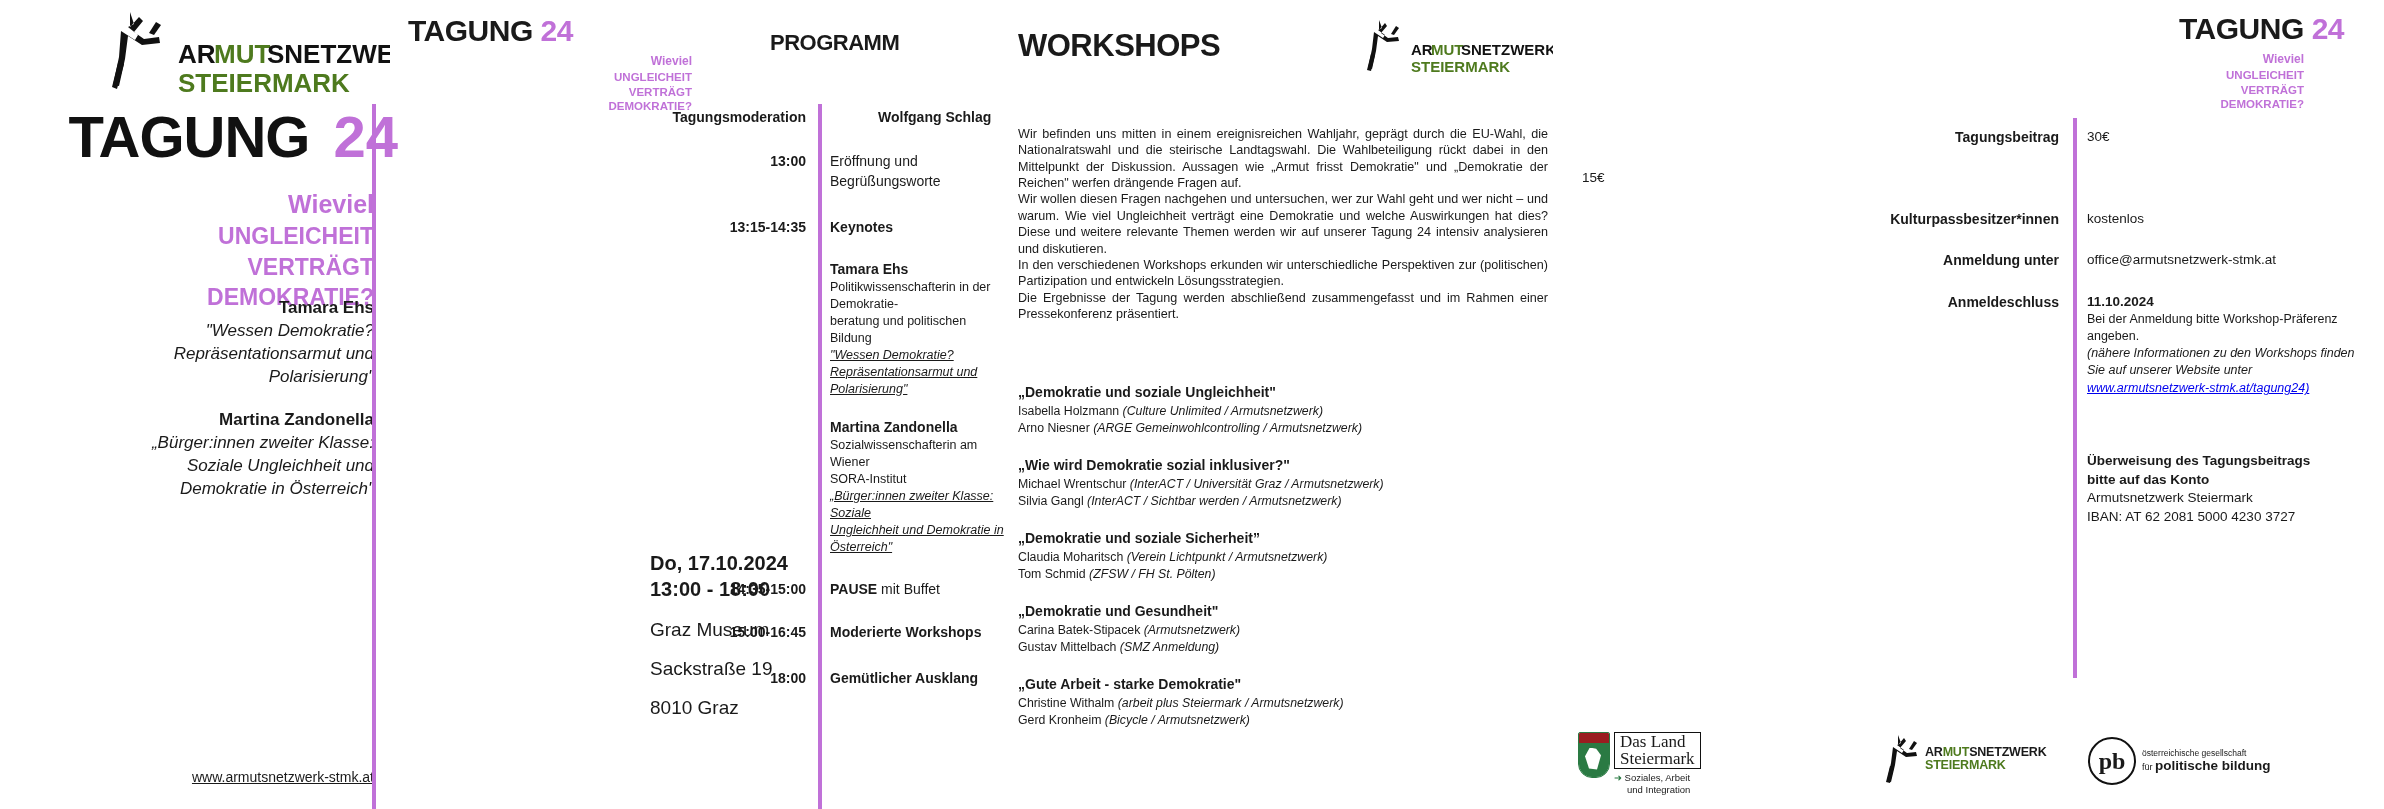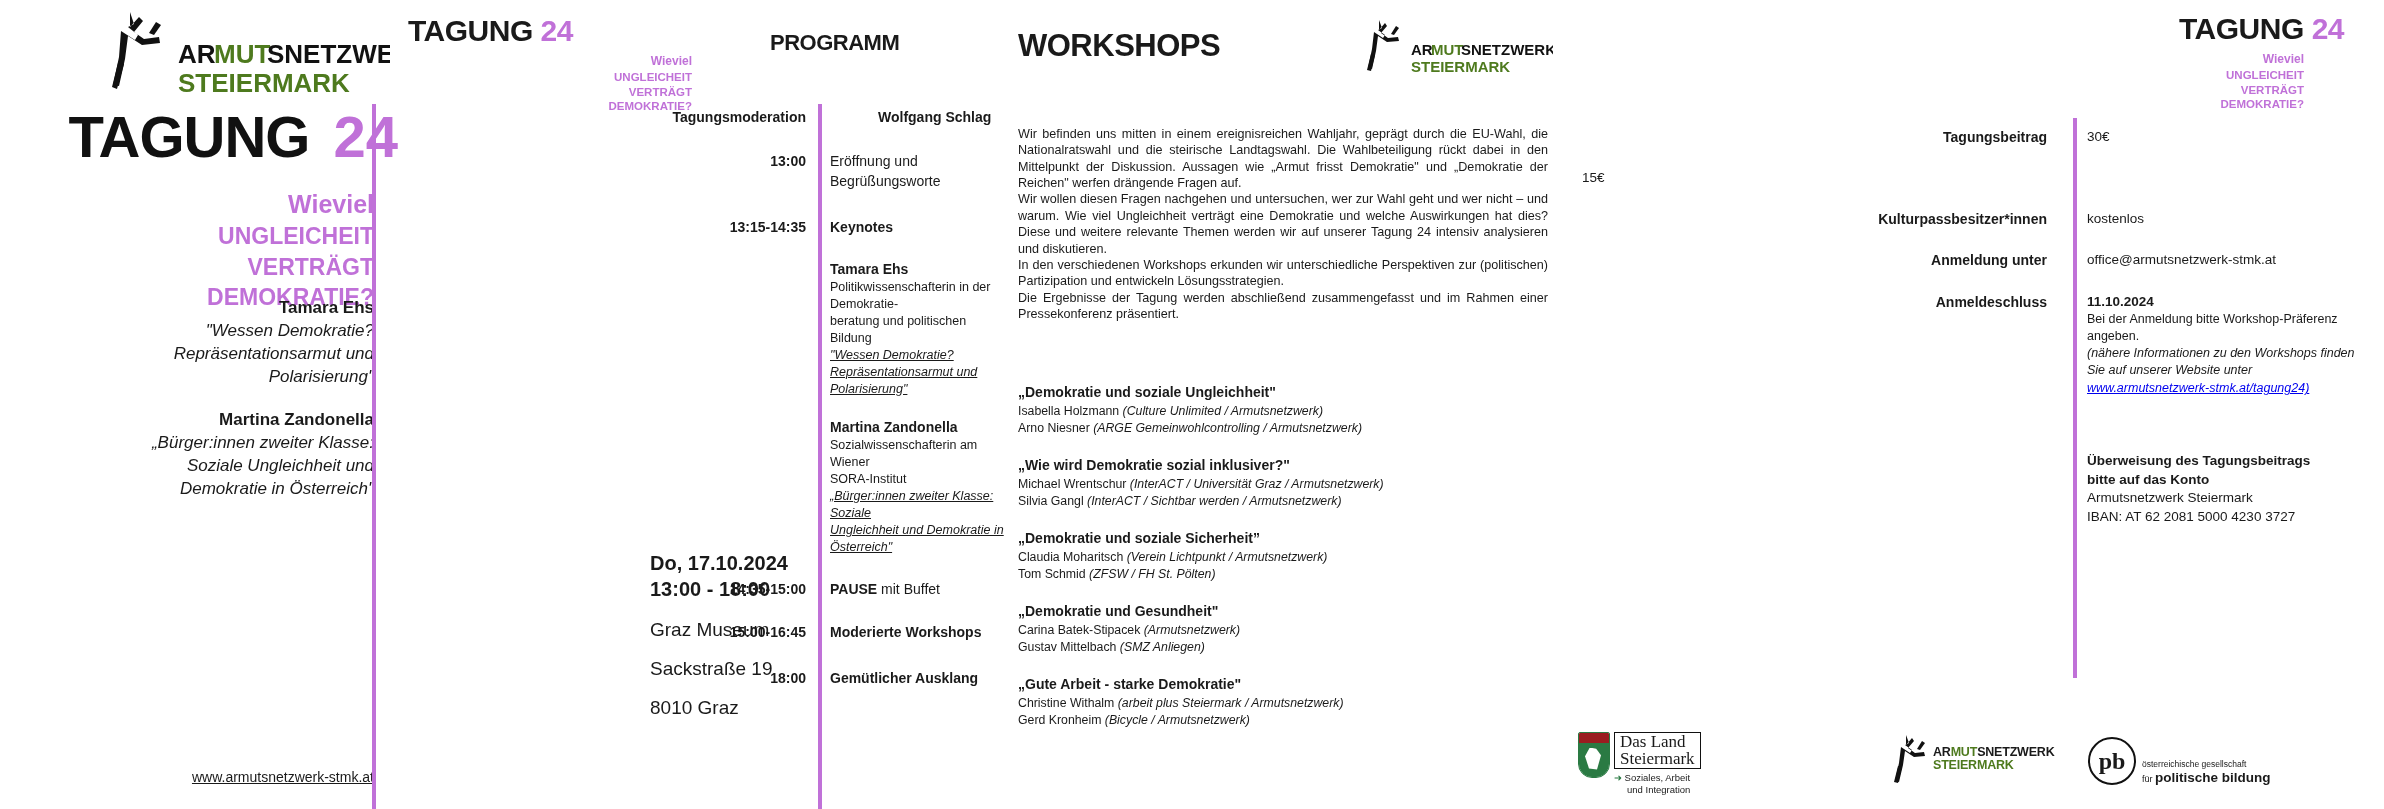--- a/index.html
+++ b/index.html
@@ -143,41 +143,41 @@
   .info-head .subs .s1{font-size:12px;}
   .info-head .subs .s2,.info-head .subs .s3,.info-head .subs .s4{font-size:11.5px;}
   .vrule-info{
     position:absolute;left:505px;top:118px;width:4px;height:560px;background:#c071d8;
   }
   .info-rows{
     position:absolute;left:0px;top:128px;width:816px;
   }
   .i-row{display:flex;align-items:flex-start;margin-bottom:22px;}
   .i-lab{
-    width:505px;flex:0 0 505px;text-align:right;padding-right:26px;
+    width:505px;flex:0 0 505px;text-align:right;padding-right:14px;
     font-size:14px;font-weight:bold;line-height:1.38;box-sizing:border-box;
   }
   .i-val{
     padding-left:14px;font-size:13.5px;line-height:1.38;flex:1 1 auto;
   }
   .i-val .b{font-weight:bold;}
   .i-val .small{font-size:12.5px;line-height:1.36;}
   .i-val .it{font-style:italic;font-size:12.5px;line-height:1.36;}
   .i-val .lnk{font-style:italic;text-decoration:underline;font-size:12.5px;}
   .konto{
     position:absolute;left:519px;top:452px;width:300px;
     font-size:13.5px;line-height:1.38;
   }
   .konto .b{font-weight:bold;}
   .foot-logos{
     position:absolute;left:0px;bottom:10px;width:816px;height:90px;
   }
   .fl{position:absolute;}
   .fl1{left:10px;bottom:4px;}
-  .fl2{left:316px;bottom:14px;}
+  .fl2{left:308px;bottom:14px;}
   .fl3{left:520px;bottom:14px;}
 
   
   .land-logo{display:flex;align-items:flex-start;font-family:"Liberation Serif",serif;}
   .land-shield{
     width:30px;height:44px;background:#ffffff;border:1px solid #2a7a43;
     border-radius:2px 2px 14px 14px;position:relative;overflow:hidden;margin-right:4px;
   }
   .land-shield .top{height:10px;background:#9a1d20;}
   .land-shield .body{height:34px;background:#2a7a43;position:relative;}
@@ -189,21 +189,21 @@
   .land-txt .l{font-size:17px;}
   .land-sub{font-size:9.5px;font-family:"Liberation Sans",sans-serif;line-height:1.2;margin-top:3px;}
   .land-sub .arrow{color:#2a7a43;}
 
   .an-logo{display:flex;align-items:center;}
   .an-txt{line-height:1.02;margin-left:3px;}
   .an-txt .r1{font-size:12.5px;font-weight:bold;letter-spacing:-0.2px;}
   .an-txt .r2{font-size:12.5px;font-weight:bold;color:#4e7a1e;letter-spacing:-0.2px;}
   .an-green{color:#4e7a1e;}
 
-  .pb-logo{display:flex;align-items:flex-end;}
+  .pb-logo{display:flex;align-items:center;}
   .pb-circle{
     width:44px;height:44px;border:2.5px solid #111;border-radius:50%;
     display:flex;align-items:center;justify-content:center;
     font-size:24px;font-weight:bold;font-family:"Liberation Serif",serif;
   }
   .pb-txt{margin-left:6px;line-height:1.12;}
   .pb-txt .p1{font-size:8.5px;}
   .pb-txt .p2{font-size:13.5px;font-weight:bold;}
   .pb-txt .p2 .sm{font-size:9px;font-weight:normal;}
 </style>
@@ -398,21 +398,21 @@
 
       <div class="ws-item">
         <div class="ws-h">„Demokratie und soziale Sicherheit”</div>
         <div class="ws-p"><span>Claudia Moharitsch </span><i>(Verein Lichtpunkt / Armutsnetzwerk)</i></div>
         <div class="ws-p"><span>Tom Schmid </span><i>(ZFSW / FH St. Pölten)</i></div>
       </div>
 
       <div class="ws-item">
         <div class="ws-h">„Demokratie und Gesundheit"</div>
         <div class="ws-p"><span>Carina Batek-Stipacek </span><i>(Armutsnetzwerk)</i></div>
-        <div class="ws-p"><span>Gustav Mittelbach </span><i>(SMZ Anliegen)</i></div>
+        <div class="ws-p"><span>Gustav Mittelbach </span><i>(SMZ Anmeldung)</i></div>
       </div>
 
       <div class="ws-item">
         <div class="ws-h">„Gute Arbeit - starke Demokratie"</div>
         <div class="ws-p"><span>Christine Withalm </span><i>(arbeit plus Steiermark / Armutsnetzwerk)</i></div>
         <div class="ws-p"><span>Gerd Kronheim </span><i>(Bicycle / Armutsnetzwerk)</i></div>
       </div>
 
     </div>
   </div>

